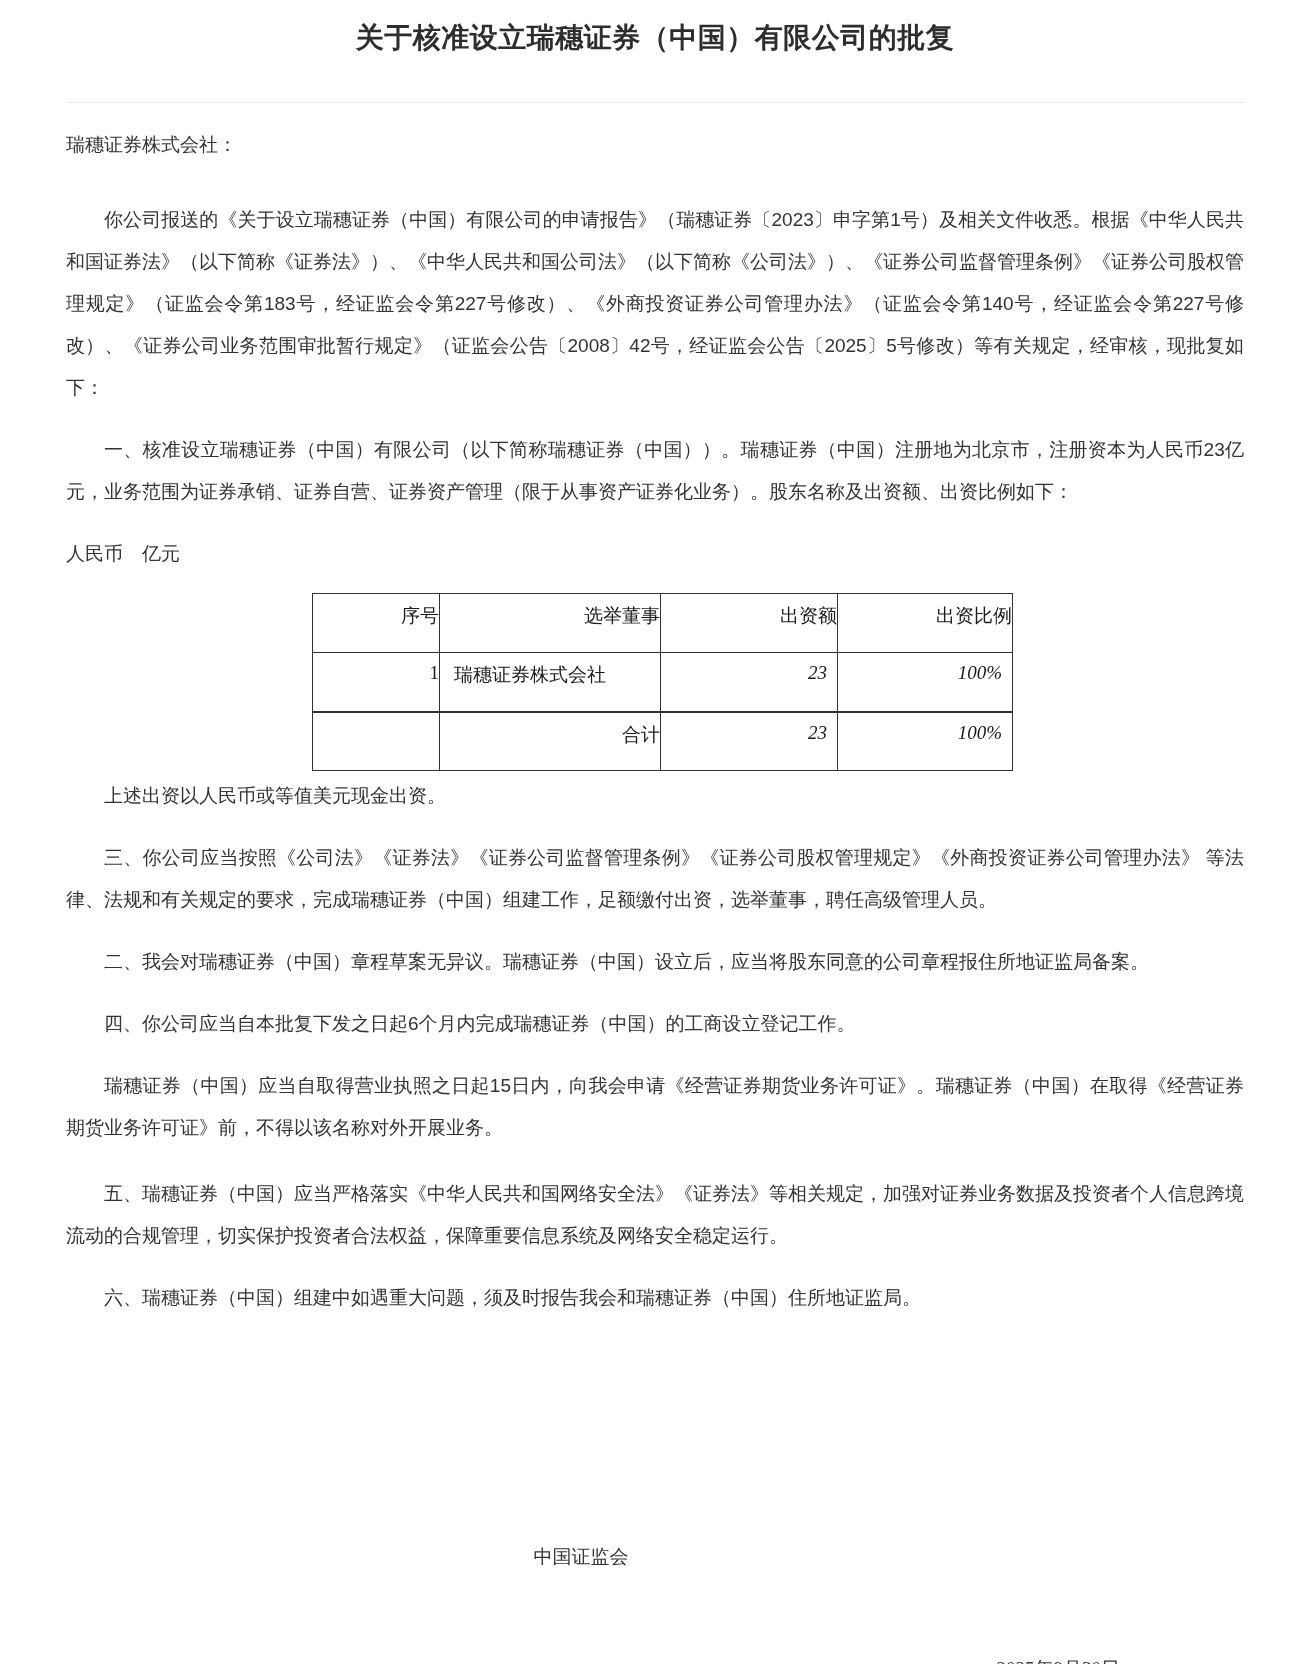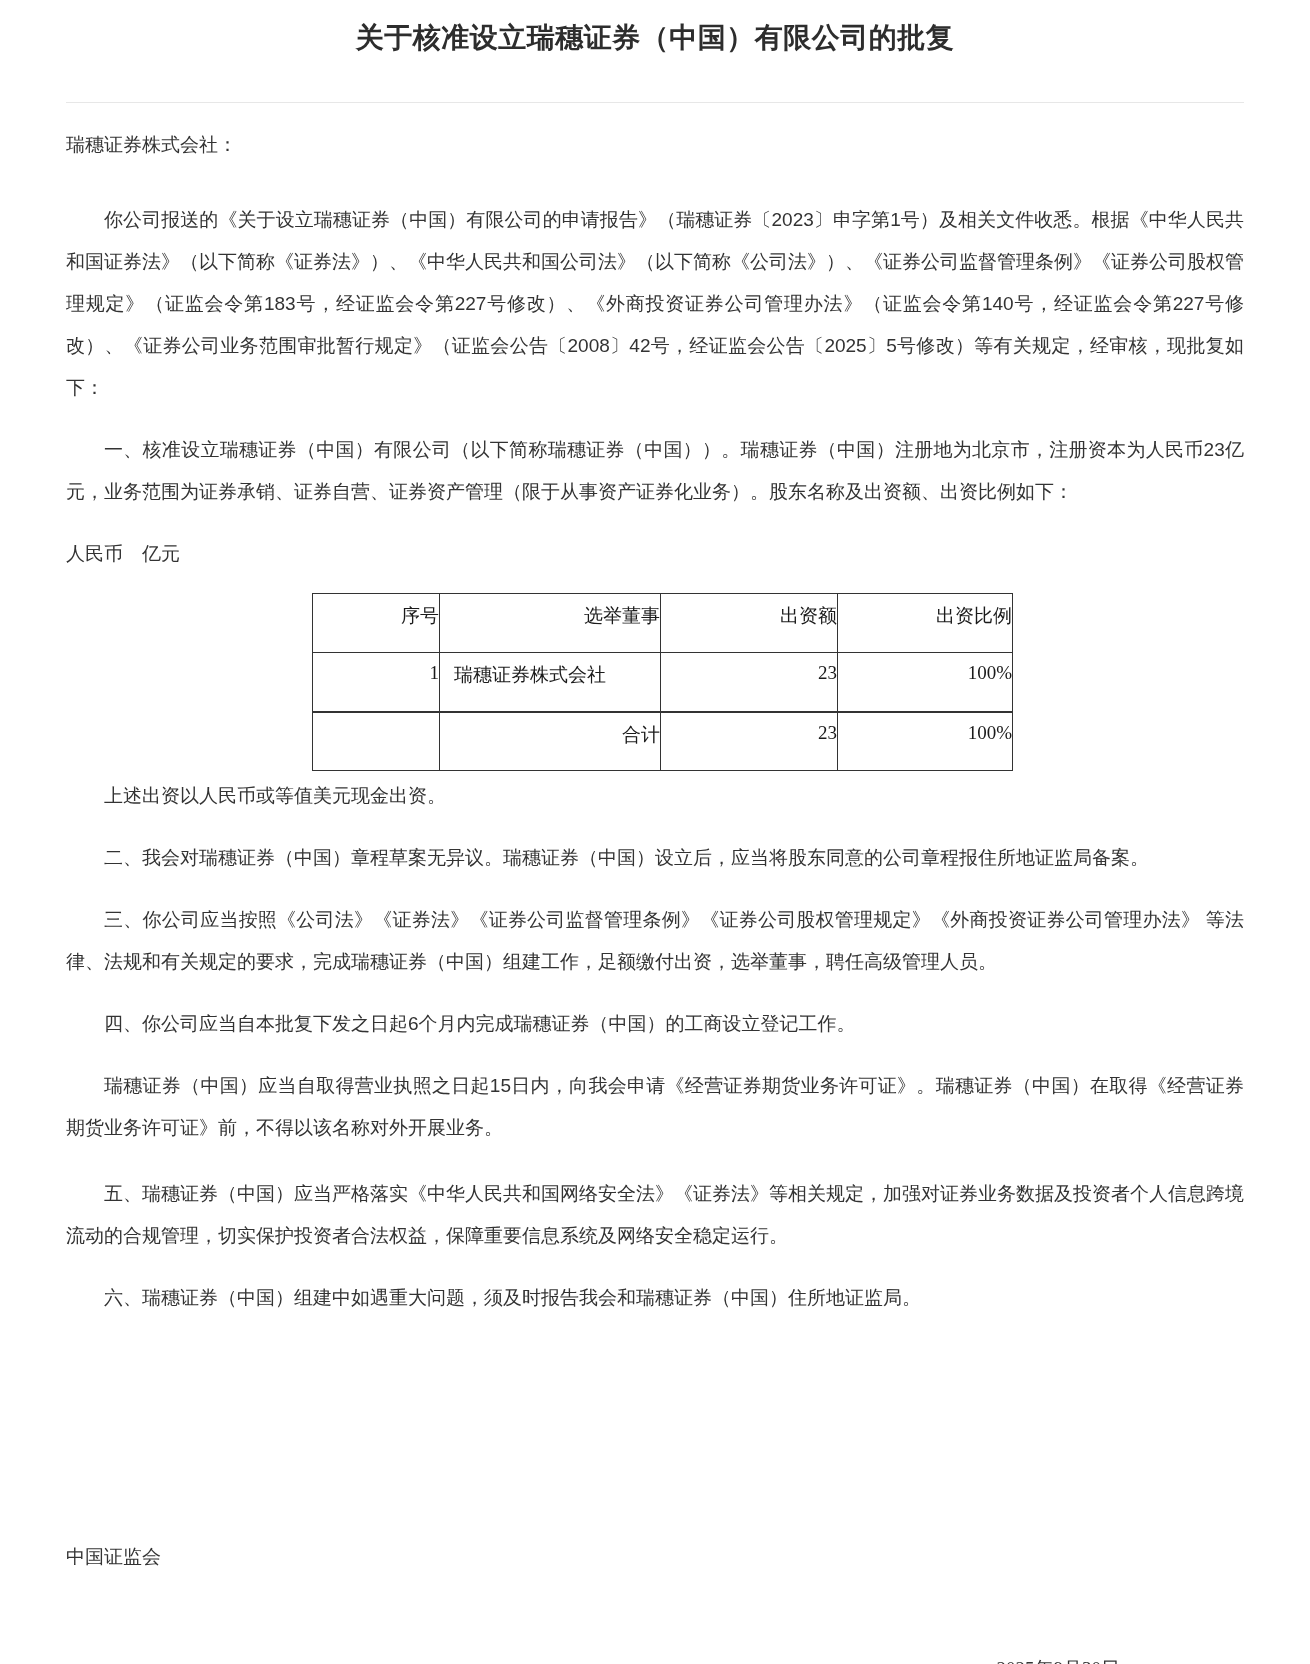--- a/index.html
+++ b/index.html
@@ -77,28 +77,30 @@
   }
   table.shareholders tr.row-first td {
     border-bottom-width: 2px;
   }
   table.shareholders td.cell-left {
     text-align: left;
     padding-left: 14px;
   }
   table.shareholders td.cell-right {
     text-align: right;
+    padding-right: 10px;
+    font-style: italic;
   }
   .serif-num {
     font-family: "Liberation Serif", serif;
   }
   .signature {
     margin: 224px 0 0 0;
     line-height: 28px;
-    text-align: left;
+    text-align: center;
     padding-right: 148px;
   }
   .doc-date {
     margin: 84px 0 0 0;
     line-height: 28px;
     text-align: right;
     padding-right: 124px;
     font-family: "Liberation Serif", serif;
   }
   .col-seq   { width: 127px; }
@@ -147,23 +149,23 @@
         <td class="serif-num"></td>
         <td>合计</td>
         <td class="cell-right serif-num">23</td>
         <td class="cell-right serif-num">100%</td>
       </tr>
     </tbody>
   </table>
 
   <p class="para note">上述出资以人民币或等值美元现金出资。</p>
 
+  <p class="para">三、你公司应当按照《公司法》《证券法》《证券公司监督管理条例》《证券公司股权管理规定》《外商投资证券公司管理办法》 等法律、法规和有关规定的要求，完成瑞穗证券（中国）组建工作，足额缴付出资，选举董事，聘任高级管理人员。</p>
+
   <p class="para">二、我会对瑞穗证券（中国）章程草案无异议。瑞穗证券（中国）设立后，应当将股东同意的公司章程报住所地证监局备案。</p>
-
-  <p class="para">三、你公司应当按照《公司法》《证券法》《证券公司监督管理条例》《证券公司股权管理规定》《外商投资证券公司管理办法》 等法律、法规和有关规定的要求，完成瑞穗证券（中国）组建工作，足额缴付出资，选举董事，聘任高级管理人员。</p>
 
   <p class="para">四、你公司应当自本批复下发之日起6个月内完成瑞穗证券（中国）的工商设立登记工作。</p>
 
   <p class="para">瑞穗证券（中国）应当自取得营业执照之日起15日内，向我会申请《经营证券期货业务许可证》。瑞穗证券（中国）在取得《经营证券期货业务许可证》前，不得以该名称对外开展业务。</p>
 
   <p class="para sec5">五、瑞穗证券（中国）应当严格落实《中华人民共和国网络安全法》《证券法》等相关规定，加强对证券业务数据及投资者个人信息跨境流动的合规管理，切实保护投资者合法权益，保障重要信息系统及网络安全稳定运行。</p>
 
   <p class="para">六、瑞穗证券（中国）组建中如遇重大问题，须及时报告我会和瑞穗证券（中国）住所地证监局。</p>
 
   <div class="signature">中国证监会</div>

